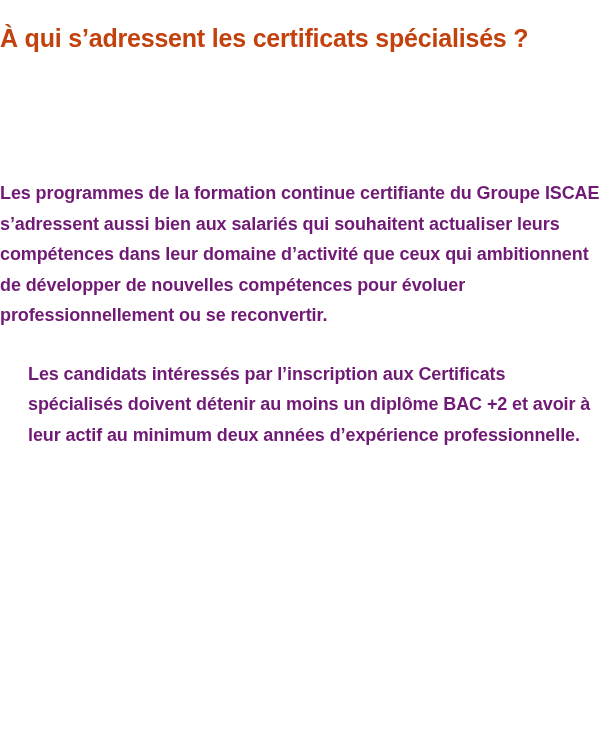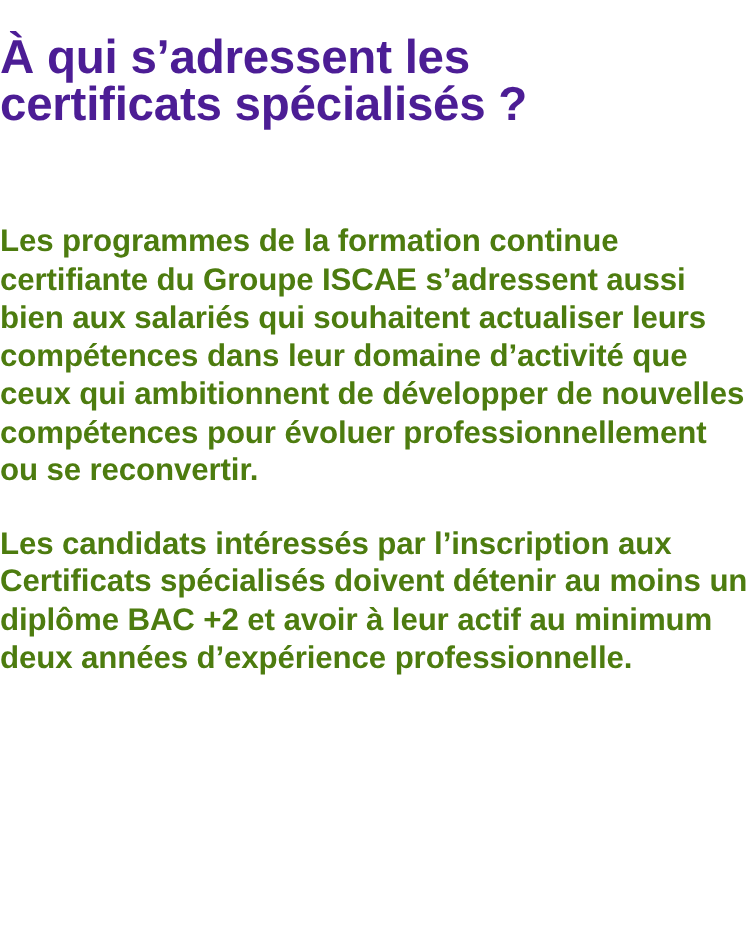--- a/index.html
+++ b/index.html
@@ -18,42 +18,43 @@
     width: 605px;
     height: 747px;
     box-sizing: border-box;
     padding: 0;
   }
   .heading {
     position: absolute;
     top: 2px;
     left: 0px;
     width: 560px;
-    font-size: 38px;
+    font-size: 25px;
     line-height: 38px;
     font-weight: bold;
-    color: #4c1d95;
+    color: #c2410c;
     letter-spacing: -0.2px;
   }
   .body-block {
     position: absolute;
     top: 178px;
     left: 0px;
     width: 600px;
-    color: #4d7c0f;
-    font-size: 25px;
+    color: #701a75;
+    font-size: 18px;
     line-height: 30.5px;
     font-weight: bold;
     letter-spacing: -0.1px;
   }
   .para {
     margin: 0 0 28px 0;
   }
   .para:last-child {
     margin-bottom: 0;
+    padding-left: 28px;
   }
 </style>
 </head>
 <body>
 
 <div class="page">
 
   <h1 class="heading">À qui s’adressent les certificats spécialisés ?</h1>
 
   <div class="body-block">

